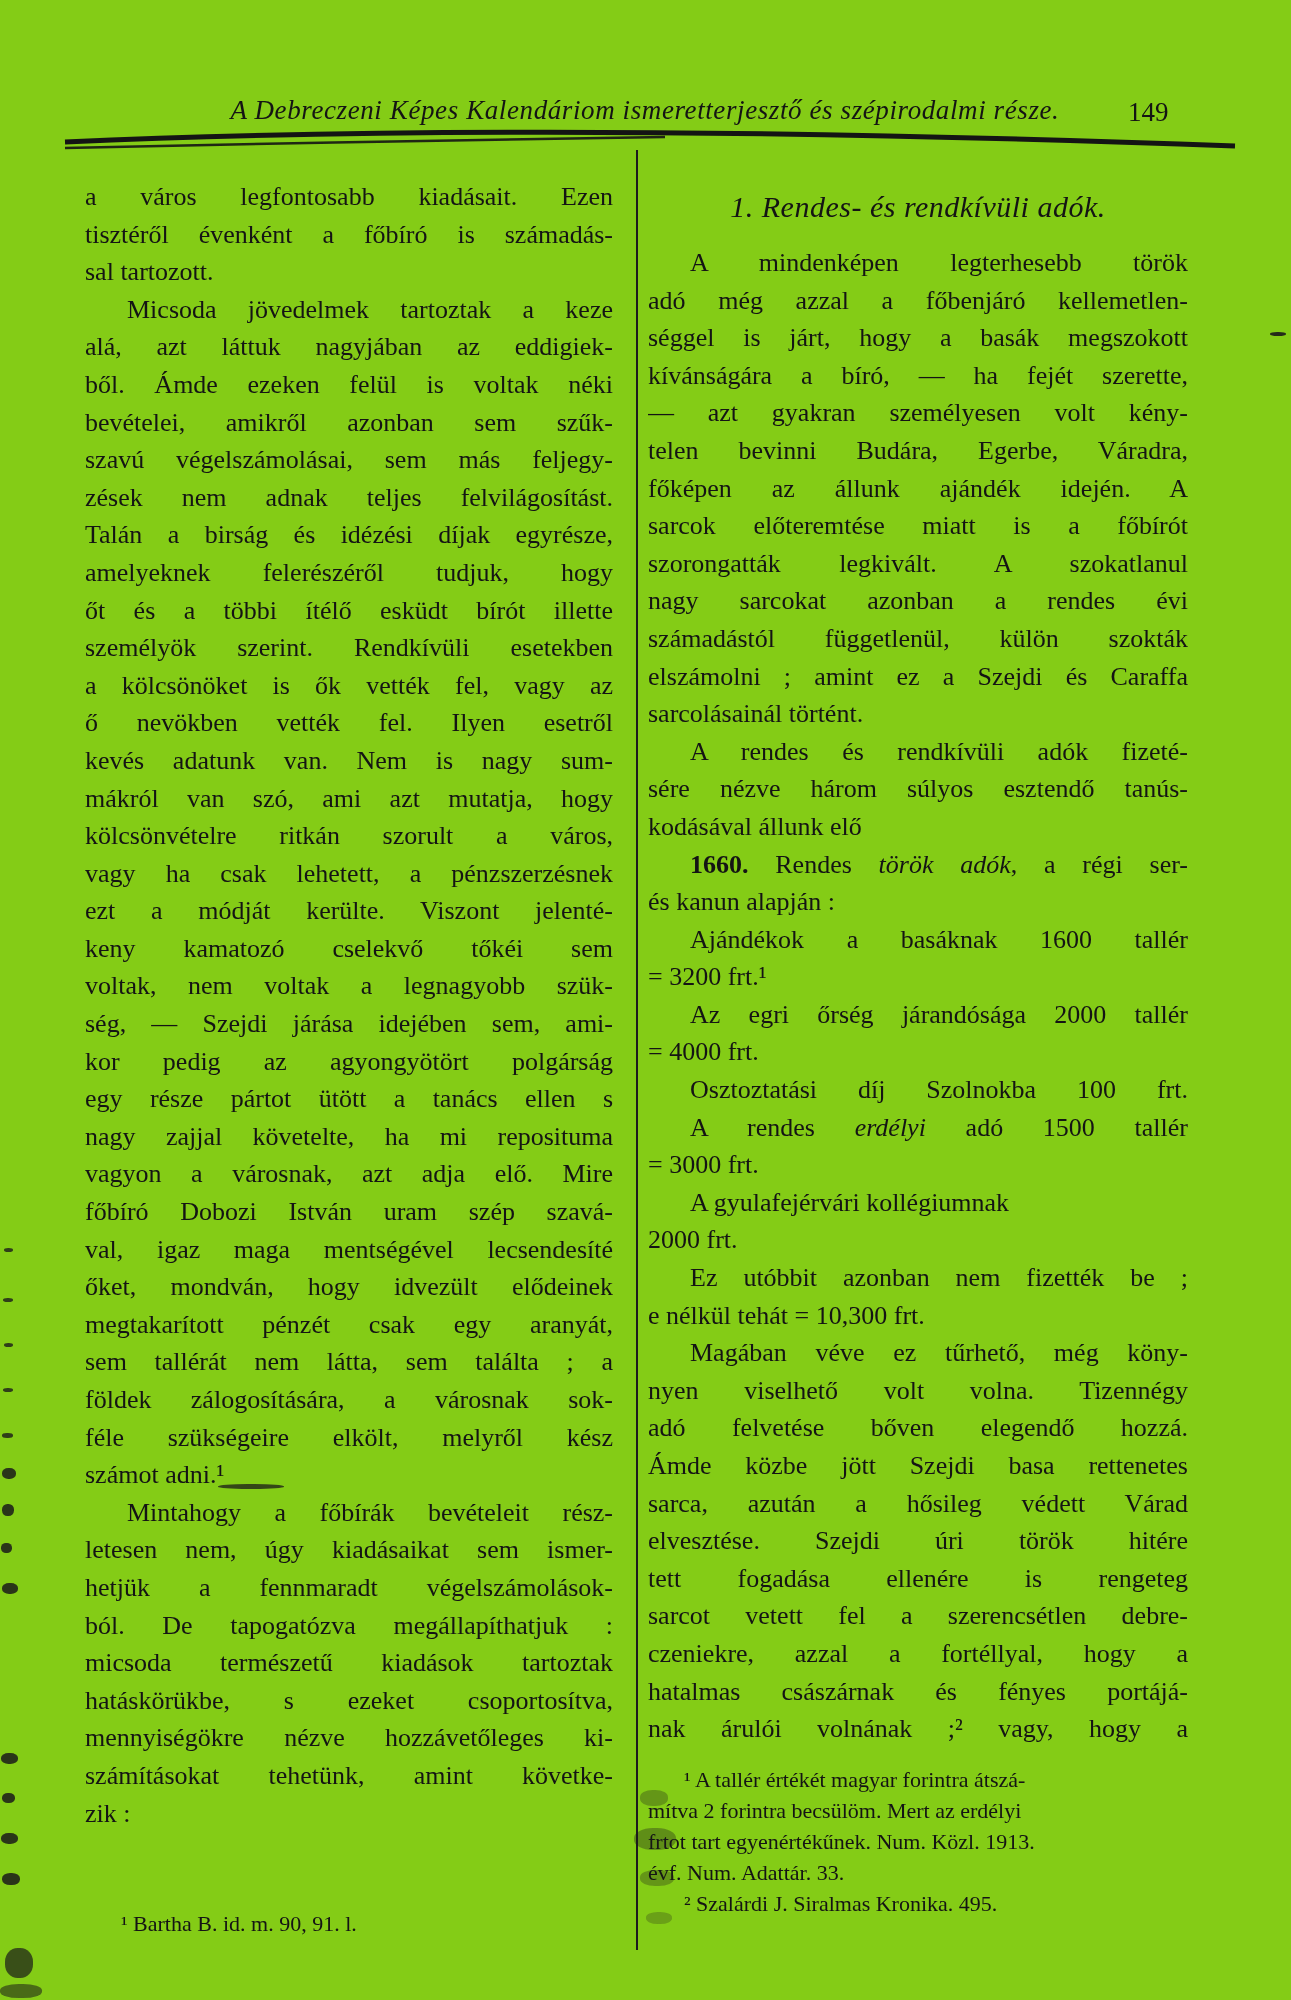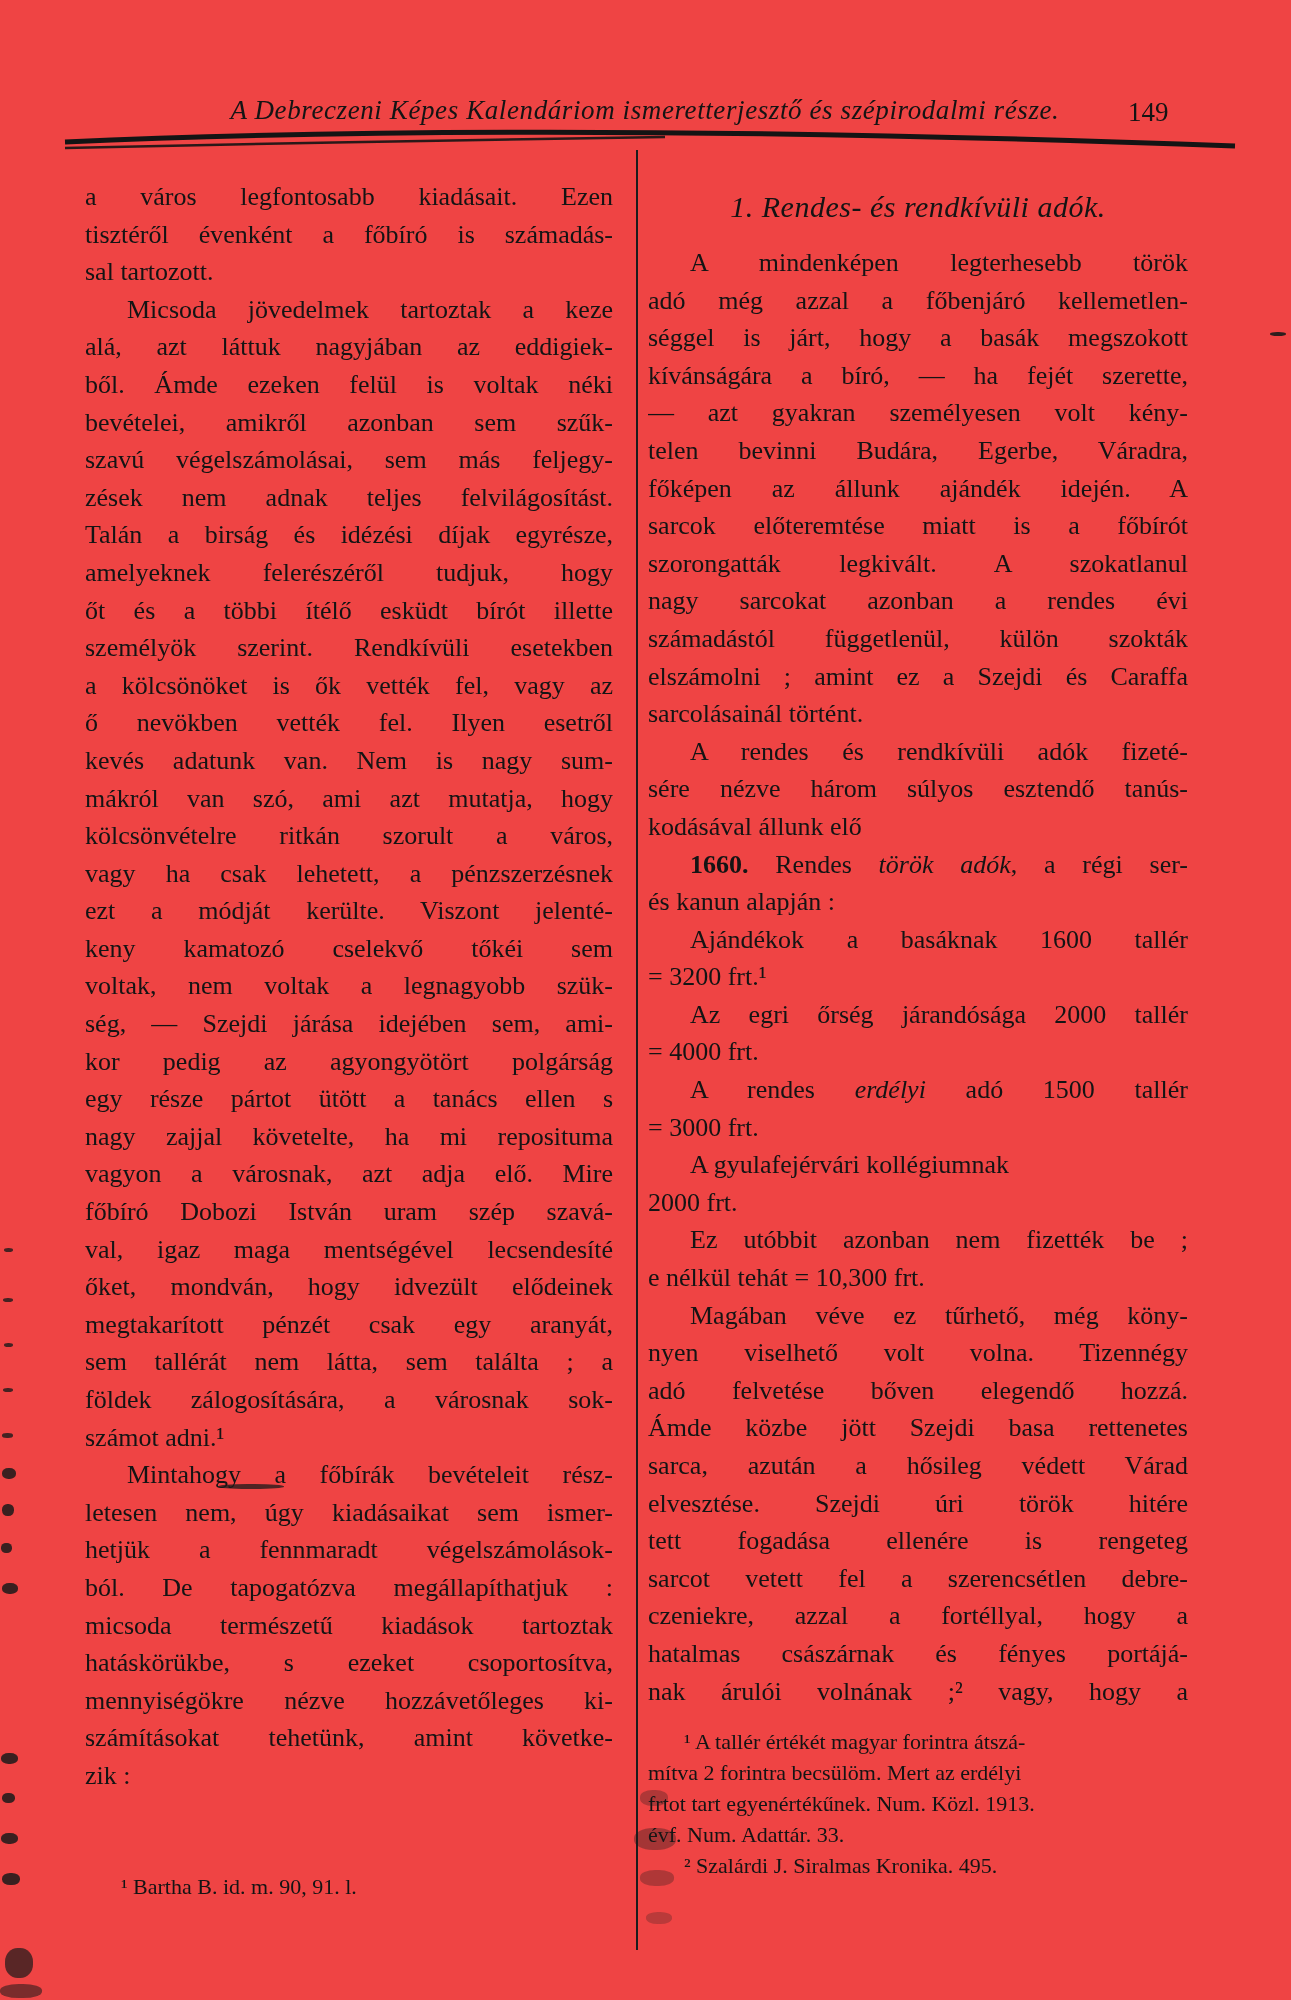--- a/index.html
+++ b/index.html
@@ -1,20 +1,20 @@
 <!DOCTYPE html>
 <html><head>
 <meta charset="utf-8">
 <style>
   html, body { margin: 0; padding: 0; background: #ffffff; }
   .page {
     position: relative;
     width: 1291px;
     height: 2000px;
-    background: #ef4444;
+    background: #84cc16;
     color: #141414;
     font-family: "Liberation Serif", serif;
     overflow: hidden;
   }
   
   .running-head {
     position: absolute;
     left: 145px; top: 92px;
     width: 1000px; height: 36px;
     line-height: 36px;
@@ -127,20 +127,21 @@
         <div class="line j"><span>kor pedig az agyongyötört polgárság</span></div>
         <div class="line j"><span>egy része pártot ütött a tanács ellen s</span></div>
         <div class="line j"><span>nagy zajjal követelte, ha mi reposituma</span></div>
         <div class="line j"><span>vagyon a városnak, azt adja elő. Mire</span></div>
         <div class="line j"><span>főbíró Dobozi István uram szép szavá-</span></div>
         <div class="line j"><span>val, igaz maga mentségével lecsendesíté</span></div>
         <div class="line j"><span>őket, mondván, hogy idvezült elődeinek</span></div>
         <div class="line j"><span>megtakarított pénzét csak egy aranyát,</span></div>
         <div class="line j"><span>sem tallérát nem látta, sem találta ; a</span></div>
         <div class="line j"><span>földek zálogosítására, a városnak sok-</span></div>
+        <div class="line j"><span>féle szükségeire elkölt, melyről kész</span></div>
         <div class="line"><span>számot adni.¹</span></div>
         <div class="line j ind"><span>Mintahogy a főbírák bevételeit rész-</span></div>
         <div class="line j"><span>letesen nem, úgy kiadásaikat sem ismer-</span></div>
         <div class="line j"><span>hetjük a fennmaradt végelszámolások-</span></div>
         <div class="line j"><span>ból. De tapogatózva megállapíthatjuk :</span></div>
         <div class="line j"><span>micsoda természetű kiadások tartoztak</span></div>
         <div class="line j"><span>hatáskörükbe, s ezeket csoportosítva,</span></div>
         <div class="line j"><span>mennyiségökre nézve hozzávetőleges ki-</span></div>
         <div class="line j"><span>számításokat tehetünk, amint követke-</span></div>
         <div class="line"><span>zik :</span></div>
@@ -168,20 +169,21 @@
         <div class="line"><span>sarcolásainál történt.</span></div>
         <div class="line j ind"><span>A rendes és rendkívüli adók fizeté-</span></div>
         <div class="line j"><span>sére nézve három súlyos esztendő tanús-</span></div>
         <div class="line"><span>kodásával állunk elő</span></div>
         <div class="line j ind"><span class="bi">1660.</span><span> Rendes </span><span class="i">török adók</span><span>, a régi ser-</span></div>
         <div class="line"><span>és kanun alapján :</span></div>
         <div class="line j ind"><span>Ajándékok a basáknak 1600 tallér</span></div>
         <div class="line"><span>= 3200 frt.¹</span></div>
         <div class="line j ind"><span>Az egri őrség járandósága 2000 tallér</span></div>
         <div class="line"><span>= 4000 frt.</span></div>
+        <div class="line j ind"><span>Osztoztatási díj Szolnokba 100 frt.</span></div>
         <div class="line j ind"><span>A rendes </span><span class="i">erdélyi</span><span> adó 1500 tallér</span></div>
         <div class="line"><span>= 3000 frt.</span></div>
         <div class="line ind"><span>A gyulafejérvári kollégiumnak</span></div>
         <div class="line"><span>2000 frt.</span></div>
         <div class="line j ind"><span>Ez utóbbit azonban nem fizették be ;</span></div>
         <div class="line"><span>e nélkül tehát = 10,300 frt.</span></div>
         <div class="line j ind"><span>Magában véve ez tűrhető, még köny-</span></div>
         <div class="line j"><span>nyen viselhető volt volna. Tizennégy</span></div>
         <div class="line j"><span>adó felvetése bőven elegendő hozzá.</span></div>
         <div class="line j"><span>Ámde közbe jött Szejdi basa rettenetes</span></div>

